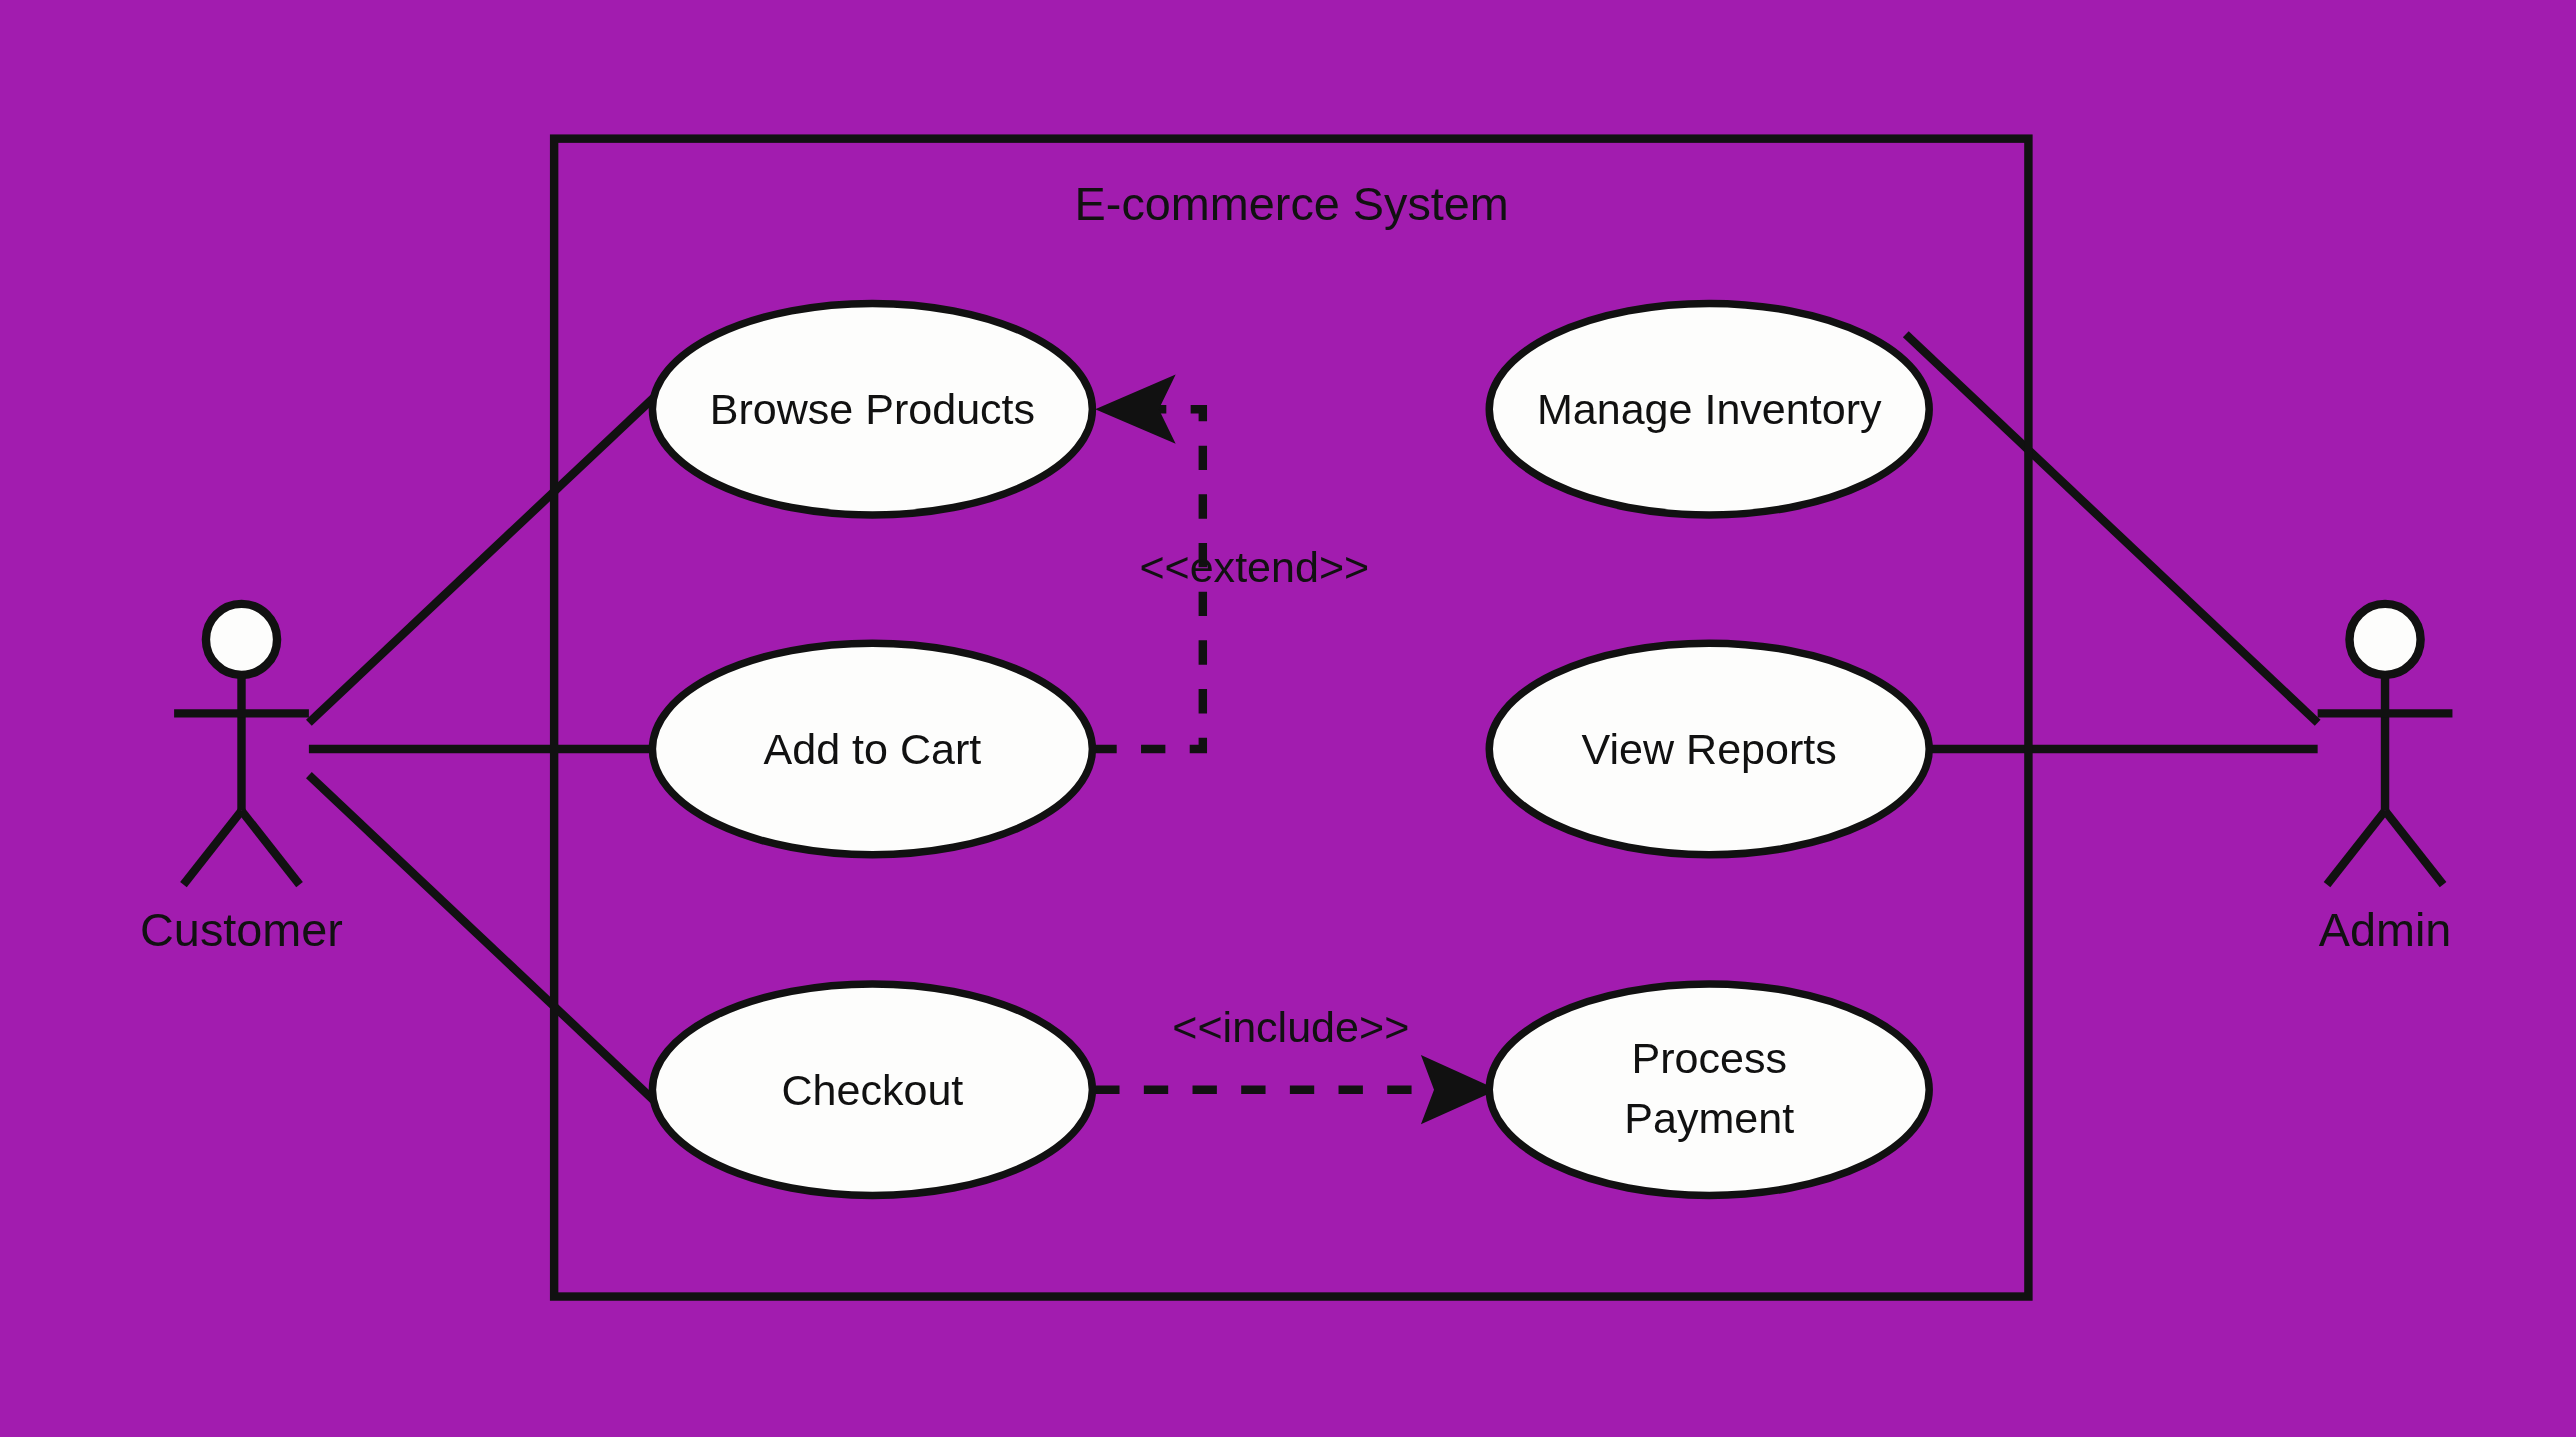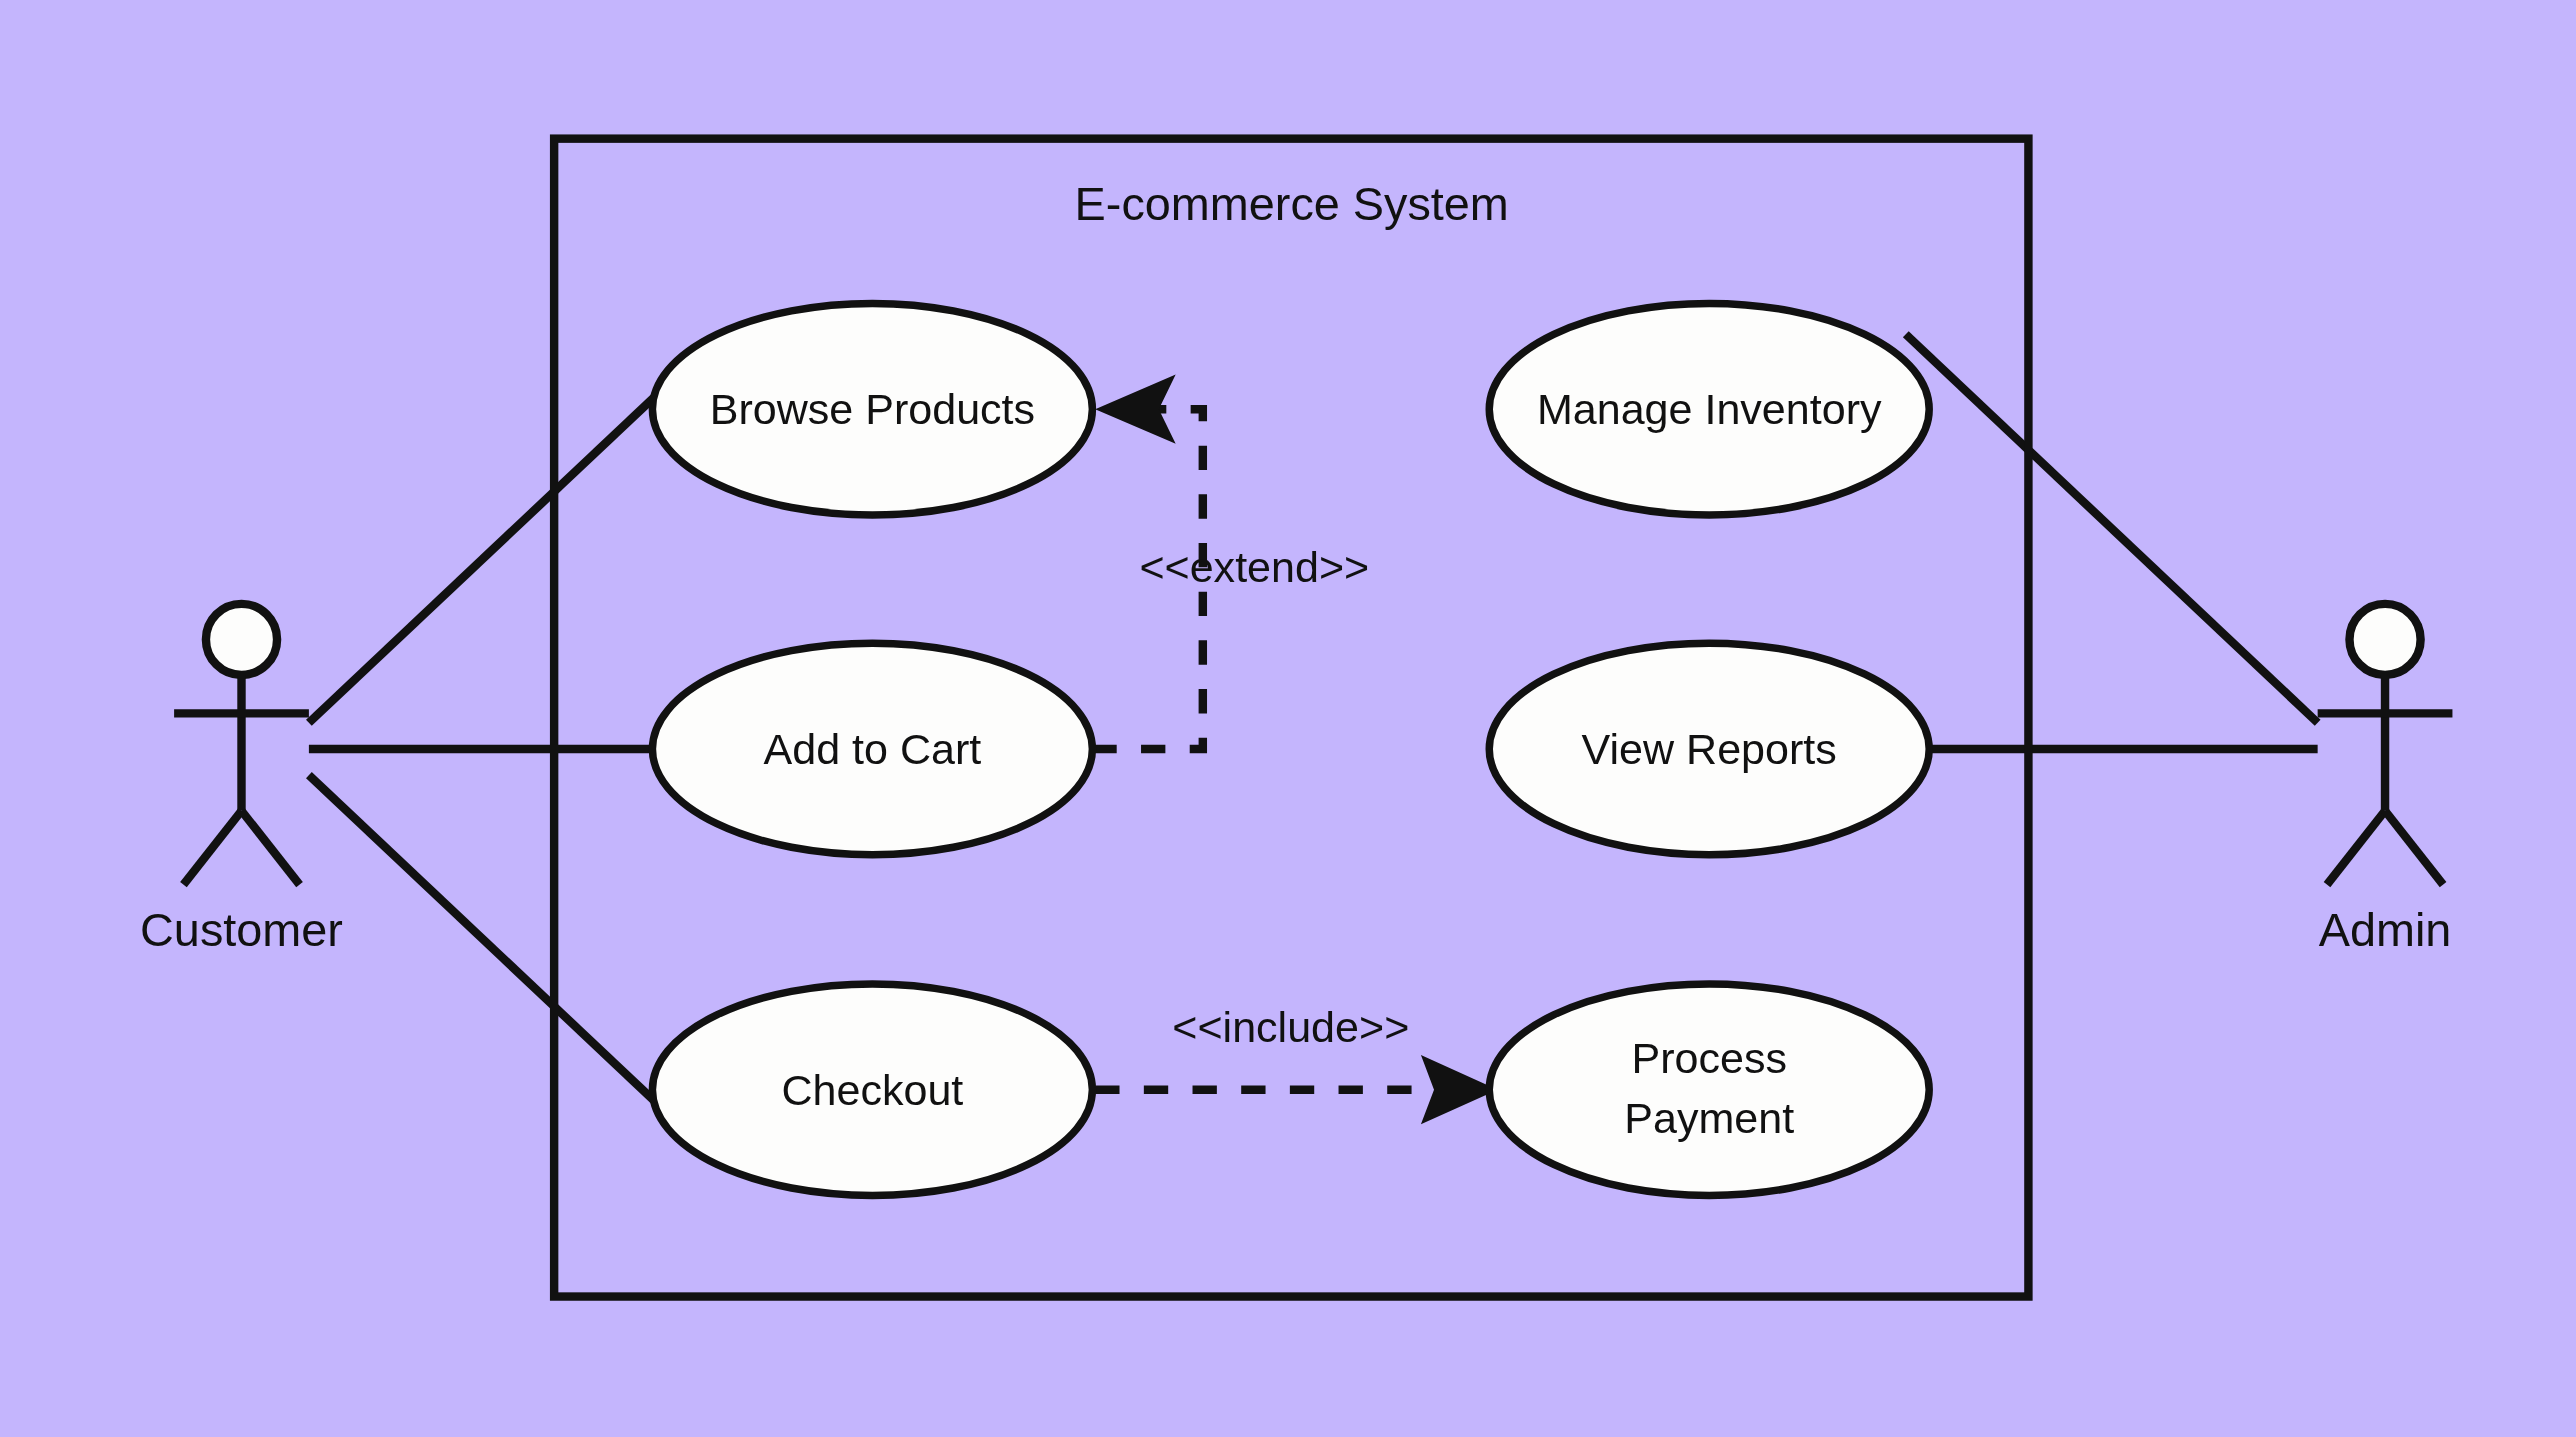--- a/index.html
+++ b/index.html
@@ -10,21 +10,21 @@
   body {
     width: 2576px;
     height: 1438px;
     overflow: hidden;
     font-family: "Liberation Sans", sans-serif;
   }
   #diagram-root {
     position: relative;
     width: 2576px;
     height: 1438px;
-    background: #c4b5fd;
+    background: #a21caf;
   }
   svg#uml-canvas {
     display: block;
     width: 2576px;
     height: 1438px;
   }
   .boundary-rect {
     fill: none;
     stroke: #111111;
     stroke-width: 9;

